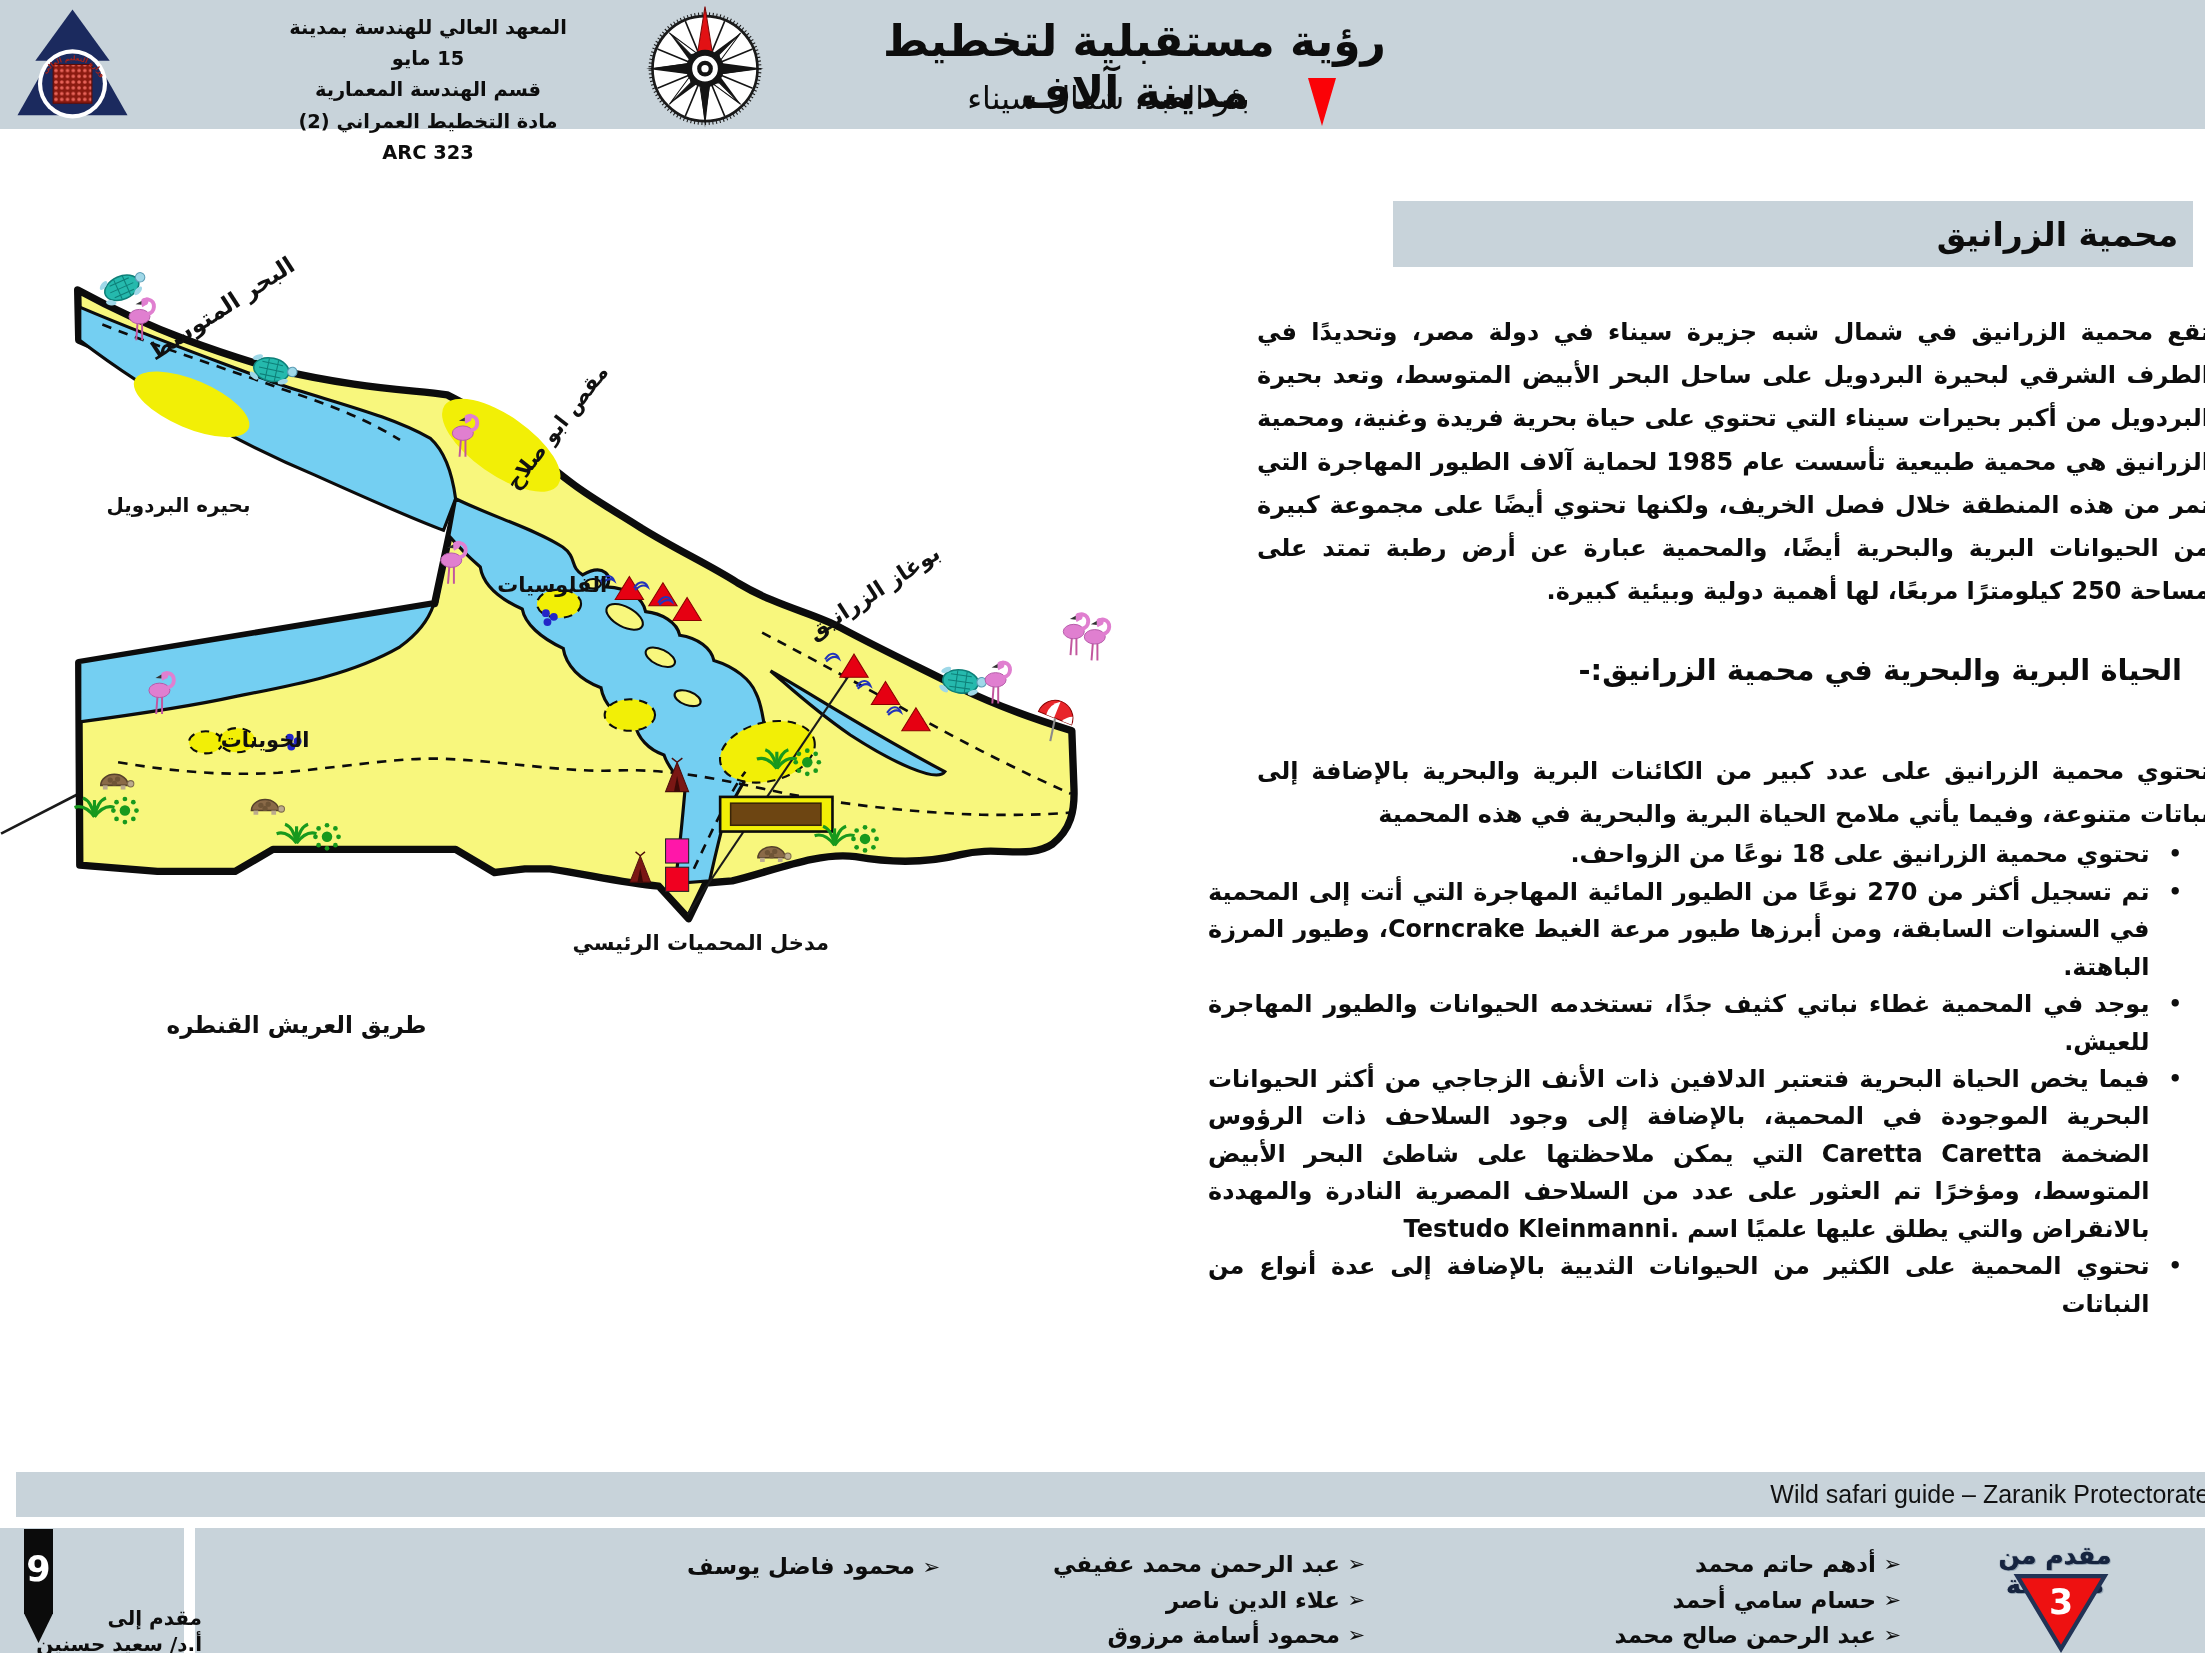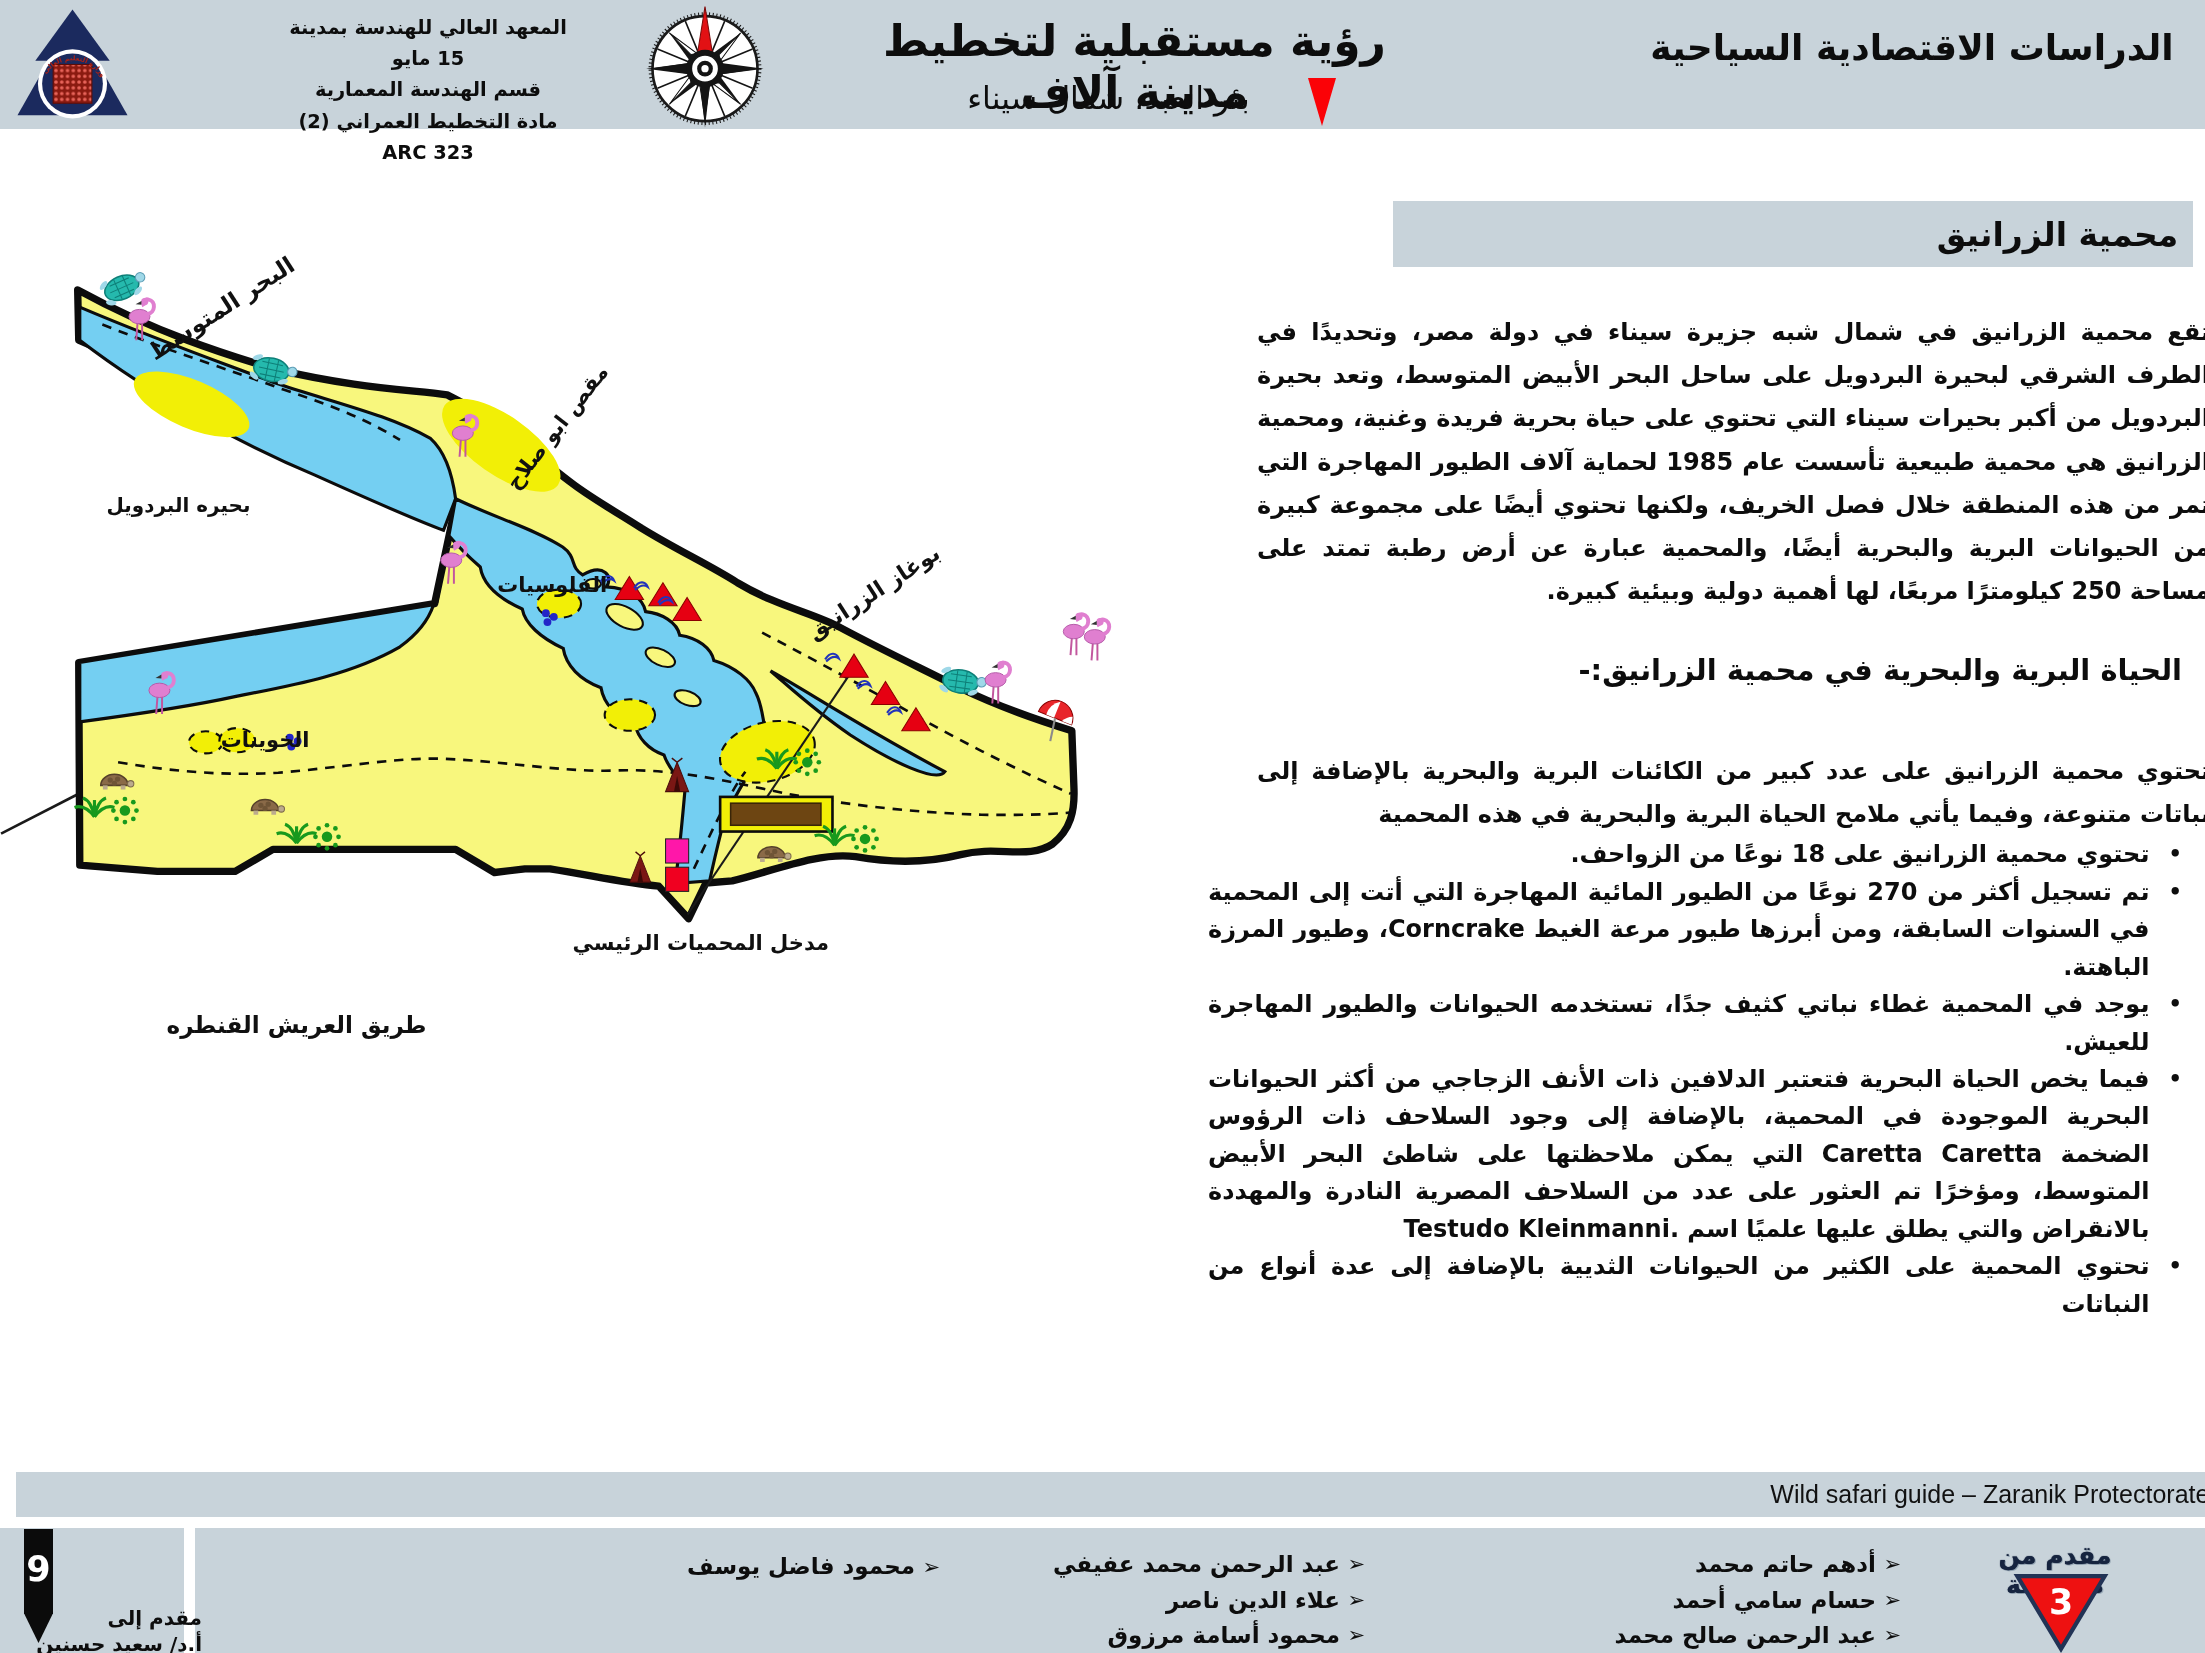--- a/index.html
+++ b/index.html
@@ -112,21 +112,20 @@
       <circle r="36" fill="#141414"></circle>
         <circle r="26" fill="#ffffff" stroke="#141414" stroke-width="3"></circle>
       <circle r="15" fill="#141414"></circle>
         <circle r="7" fill="#ffffff"></circle>
     </g>
   </svg>
 
   <div class="main-title">رؤية مستقبلية لتخطيط مدينة آلاف</div>
   <div class="main-subtitle">بئر العبد، شمال سيناء</div>
   <div class="red-down-triangle"></div>
-  <div class="course-title">الدراسات الاقتصادية السياحية</div>
 
   <svg style="left:0;top:0;" width="1181" height="1092" viewBox="0 0 2250 2080">
 
     <line x1="2" y1="1588" x2="150" y2="1512" stroke="#1a1a1a" stroke-width="5"></line>
 
     <path d="M 148 552
          C 300 635 430 675 520 702 C 680 740 780 742 852 752
          C 940 795 1010 860 1085 917 C 1130 952 1180 978 1222 1006
          C 1290 1048 1350 1075 1405 1110 C 1480 1155 1550 1168 1602 1196
          C 1690 1243 1770 1280 1832 1312 C 1900 1345 1965 1368 2042 1392

